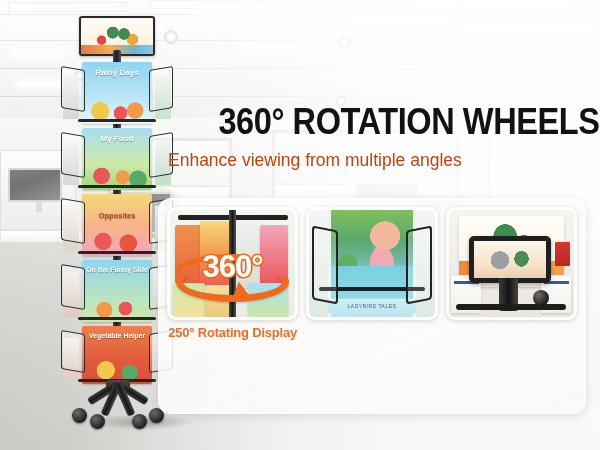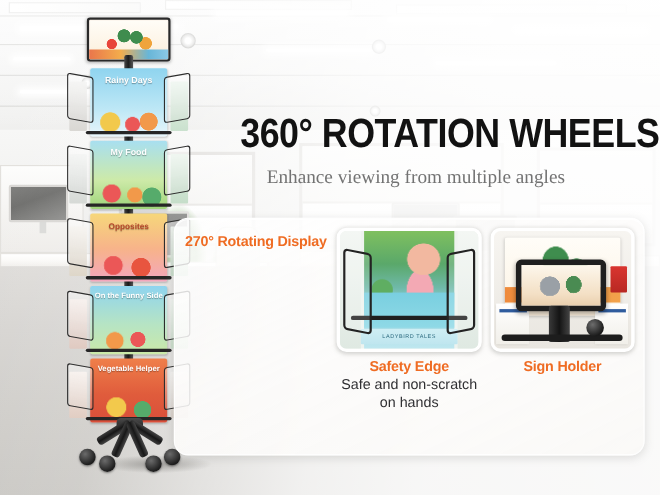--- a/index.html
+++ b/index.html
@@ -202,22 +202,22 @@
     position: absolute; right: 12px; top: 102px; width: 420px;
     text-align: right; color: #121212;
     font-family: "Liberation Sans Narrow", "Liberation Sans", sans-serif;
     font-weight: bold; font-size: 37px; line-height: 40px;
     letter-spacing: -0.5px;
     transform: scaleX(.88); transform-origin: 100% 50%;
     white-space: nowrap;
   }
   .subhead {
     position: absolute; right: 12px; top: 149px; width: 420px;
-    text-align: center; color: #737373;
-    font-size: 17.5px; line-height: 22px; white-space: nowrap; font-family: Liberation Serif, serif;
+    text-align: left; color: #c2410c;
+    font-size: 17.5px; line-height: 22px; white-space: nowrap;
   }
 
   
   .panel {
     position: absolute; left: 158px; top: 198px; width: 428px; height: 216px;
     border-radius: 13px;
     background: linear-gradient(155deg, rgba(255,255,255,.80) 0%, rgba(253,252,251,.88) 45%, rgba(250,249,247,.93) 100%);
     border: 1px solid rgba(255,255,255,.9);
     box-shadow: 0 2px 9px rgba(120,118,114,.22), inset 0 1px 0 rgba(255,255,255,.9);
   }
@@ -482,21 +482,21 @@
       </div>
       <div class="wire-l"></div>
       <div class="wire-r"></div>
       <div class="wire-bar"></div>
     </div>
 
     <div class="tier" style="top:188px;height:62px">
       <div class="side-mags-l" style="background:linear-gradient(180deg,#f2eee8,#ded6c8)"></div>
       <div class="side-mags-r" style="background:linear-gradient(180deg,#e9f2ea,#c6dcc8)"></div>
       <div class="pocket" style="background:linear-gradient(180deg,#f6d77a 0%,#f7b38a 52%,#f3a6bd 100%)">
-        <div class="bk-title" style="top:8px;font-size:7.5px;color:#b5482a">Opposites</div>
+        <div class="bk-title" style="top:18px;font-size:7.5px;color:#b5482a">Opposites</div>
         <div class="bk-figs" style="background:
              radial-gradient(circle at 30% 54%, #eb5757 0 16%, rgba(235,87,87,0) 17%),
              radial-gradient(circle at 66% 60%, #e8553f 0 17%, rgba(232,85,63,0) 18%)"></div>
       </div>
       <div class="wire-l"></div>
       <div class="wire-r"></div>
       <div class="wire-bar"></div>
     </div>
 
     <div class="tier" style="top:254px;height:62px">
@@ -541,41 +541,54 @@
     </div>
   </div>
 
   <div class="headline">360° ROTATION WHEELS</div>
   <div class="subhead">Enhance viewing from multiple angles</div>
 
   <div class="panel">
     <div class="cards">
 
       <div class="card">
+        <div class="thumb">
+          <div class="c1">
+            <div class="panelbk" style="left:4%;top:14%;width:22%;height:58%;background:linear-gradient(180deg,#f0934a,#e85f3d)"></div>
+            <div class="panelbk" style="left:24%;top:10%;width:24%;height:64%;background:linear-gradient(180deg,#f6d77a,#f0934a 55%,#eb5757)"></div>
+            <div class="panelbk" style="left:52%;top:11%;width:22%;height:62%;background:linear-gradient(180deg,#eef0ee,#d8e0d8)"></div>
+            <div class="panelbk" style="left:72%;top:14%;width:22%;height:56%;background:linear-gradient(180deg,#f3a6bd,#eb5757)"></div>
+            <div class="panelbk" style="left:2%;top:68%;width:26%;height:32%;background:linear-gradient(180deg,#cbe9a8,#f6e0a0)"></div>
+            <div class="panelbk" style="left:28%;top:70%;width:24%;height:30%;background:linear-gradient(180deg,#f6e0a0,#e8c97a)"></div>
+            <div class="panelbk" style="left:62%;top:68%;width:32%;height:32%;background:linear-gradient(180deg,#a8dff0,#cbe9a8)"></div>
+            <div class="topbar"></div>
+            <div class="post"></div>
+            <div class="ring"></div>
+            <div class="ring2"></div>
+            <div class="arrow"></div>
+            <div class="tag360">360°</div>
+          </div>
+        </div>
         <div class="cap">
-          <div class="cap-title">270° Rotating Display</div>
+          <div class="cap-title">250° Rotating Display</div>
         </div>
       </div>
 
       <div class="card">
         <div class="thumb">
           <div class="c2">
             <div class="sidepanel" style="left:0"></div>
             <div class="sidepanel" style="right:0"></div>
             <div class="book"></div>
             <div class="teal"></div>
             <div class="footband">LADYBIRD  TALES</div>
             <div class="wirebar"></div>
             <div class="wire l"></div>
             <div class="wire r"></div>
           </div>
-        </div>
-        <div class="cap">
-          <div class="cap-title">Safety Edge</div>
-          <div class="cap-body">Safe and non-scratch on hands</div>
         </div>
       </div>
 
       <div class="card">
         <div class="thumb">
           <div class="c3">
             <div class="backsheet"></div>
             <div class="orangeband"></div>
             <div class="card-l">
                 <div class="t"></div>
@@ -584,19 +597,18 @@
                 <div class="t"></div>
               </div>
             <div class="redtab"></div>
             <div class="frame"></div>
             <div class="clamp"></div>
             <div class="armbar"></div>
             <div class="knob"></div>
           </div>
         </div>
         <div class="cap">
-          <div class="cap-title">Sign Holder</div>
         </div>
       </div>
 
     </div>
   </div>
 </div>
 
 </body></html>

